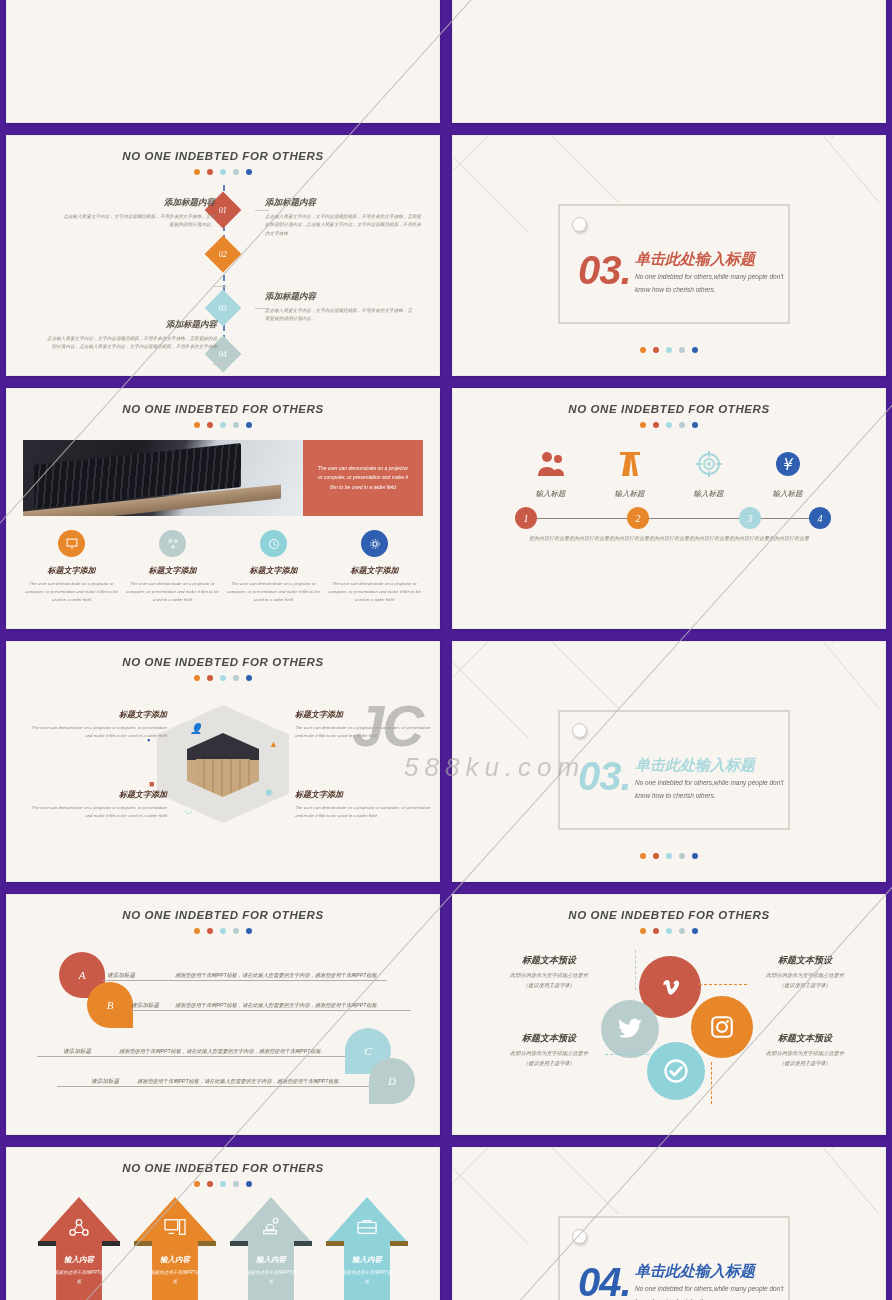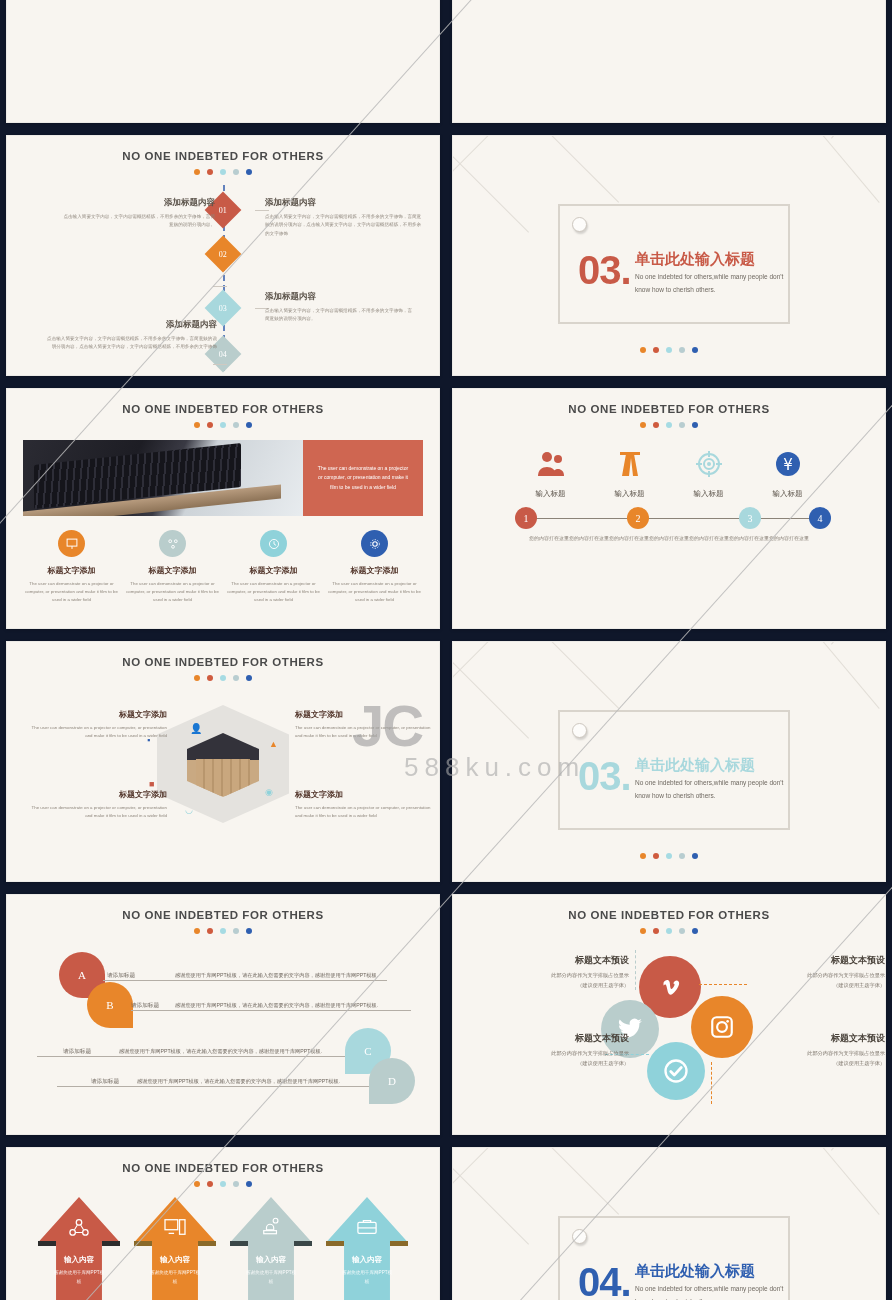--- a/index.html
+++ b/index.html
@@ -2,21 +2,21 @@
 <html><head>
 <meta charset="utf-8">
 <style>
   * { box-sizing: border-box; margin: 0; padding: 0; }
   html, body {
     width: 892px; height: 1300px;
     background: #ffffff;
     font-family: "Liberation Sans", "DejaVu Sans", sans-serif;
     overflow: hidden;
   }
-  #page { position: relative; width: 892px; height: 1300px; background:#0f172a; }
+  #page { position: relative; width: 892px; height: 1300px; background:#4c1d95;font-style:italic; }
 
   
   .grid {
     position:absolute; left:0; top:-124px;
     width:892px;
     display:grid;
     grid-template-columns: 446px 446px;
     grid-auto-rows: 253px;
   }
   .slide-wrap { padding: 6px 6px; }
@@ -125,21 +125,21 @@
   .pin.lft { border-bottom-right-radius:0; }
   .pin.rgt { border-bottom-left-radius:0; }
   .pin span { color:#fff; font-size:11px; font-family:"Liberation Serif",serif; }
   .prow { position:absolute; height:1px; background:#b4aea6; }
   .ptitle { position:absolute; font-size:5.6px; color:#6d655c; }
   .ptext { position:absolute; font-size:5.2px; color:#6d655c; }
 
   
   .soc { position:relative; height:180px; }
   .bub { position:absolute; border-radius:50%; display:flex; align-items:center; justify-content:center; }
-  .socblk { position:absolute; width:160px; text-align:right; }
+  .socblk { position:absolute; width:160px; text-align:center; }
   .socblk h5 { font-size:9px; color:#4b443c; font-family:"Liberation Serif",serif; font-weight:700; margin-bottom:4px; }
   .socblk p { font-size:5.2px; line-height:1.9; color:#7d756b; }
   .dash { position:absolute; height:0; border-top:1px dashed; }
   .dashv { position:absolute; width:0; border-left:1px dashed; }
 
   
   .arrows { display:flex; justify-content:center; gap:14px; margin-top:10px; }
   .arw { position:relative; width:82px; height:120px; }
   .arw .body { position:absolute; inset:0;
      clip-path: polygon(50% 0%, 100% 38%, 78% 38%, 78% 100%, 22% 100%, 22% 38%, 0% 38%); }

